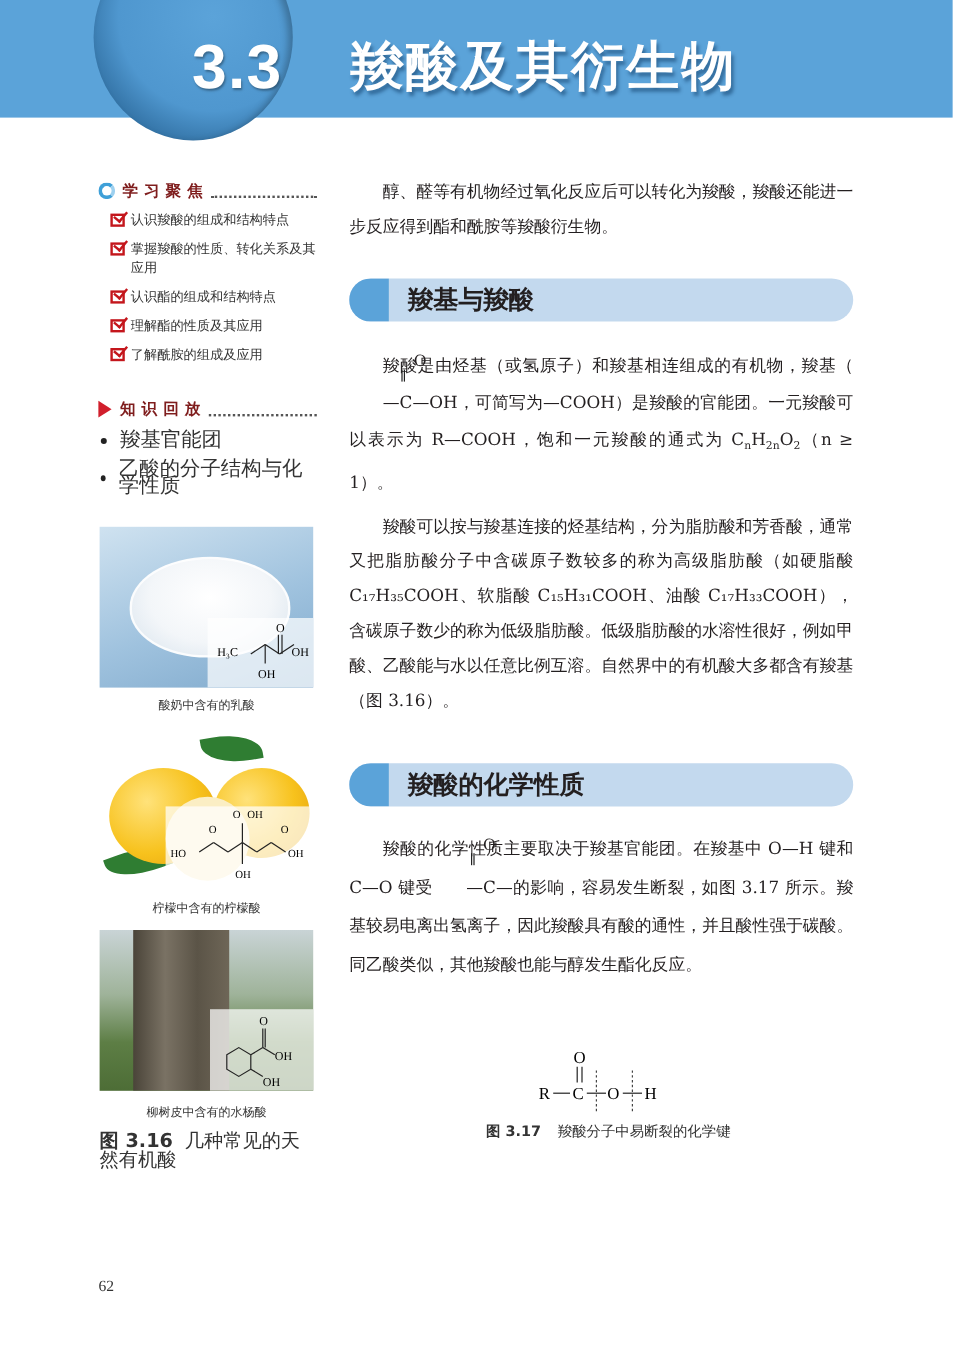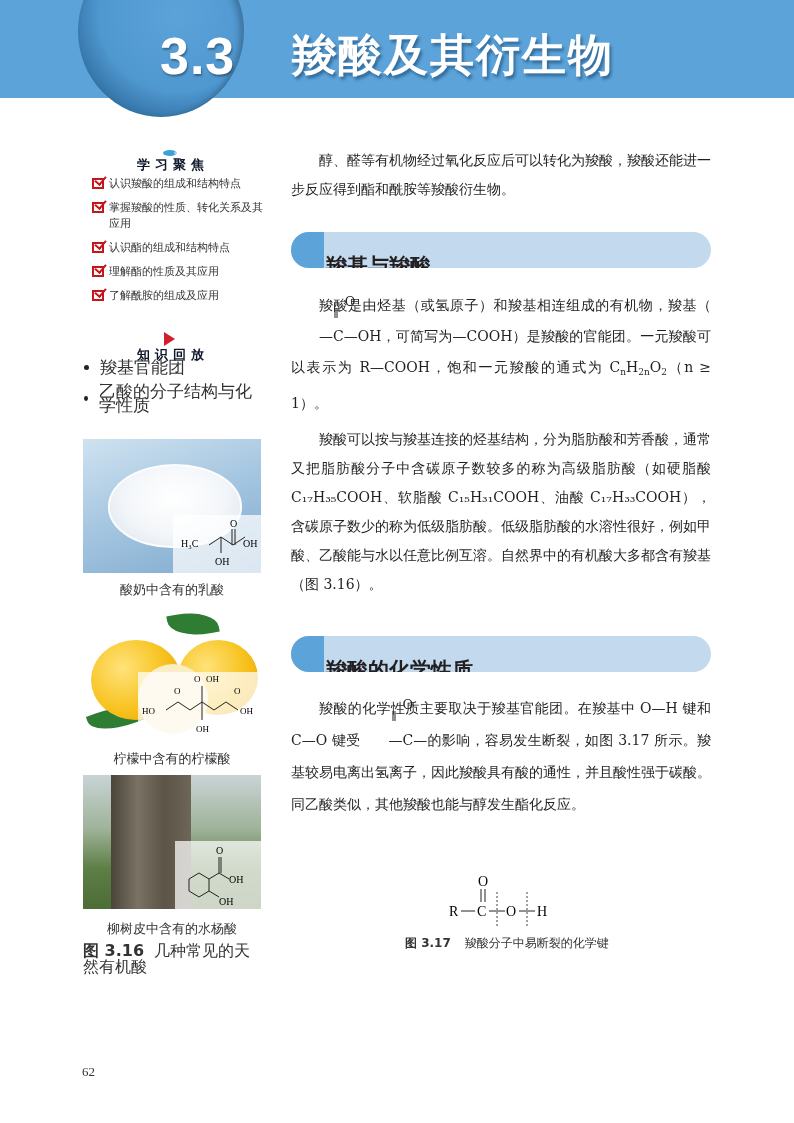--- a/index.html
+++ b/index.html
@@ -9,50 +9,50 @@
   .header-circle { position:absolute; left:78px; top:-55px; width:166px; height:172px; border-radius:50%;
     background:radial-gradient(circle at 60% 40%, #5ba3d9 0%, #4f97cf 55%, #2f6d9f 80%, #214f77 100%);
     box-shadow: -4px 2px 6px rgba(0,0,0,0.25) inset; }
   .chapter-num { position:absolute; left:120px; top:26px; font-family:"Liberation Sans", sans-serif;
     font-weight:bold; font-size:52px; color:#ffffff; text-shadow:1px 2px 2px rgba(0,0,0,0.35); letter-spacing:1px;margin-left:40px; }
   .chapter-title { position:absolute; left:292px; top:26px; font-family:Liberation Serif, serif;
     font-weight:bold; font-size:44px; color:#ffffff; text-shadow:2px 3px 3px rgba(0,40,80,0.45); letter-spacing:2px; }
 
   
   .sidebar { position:absolute; left:82px; top:150px; width:182px; font-family:"DejaVu Sans", sans-serif; }
-  .side-head { display:flex; align-items:center; font-size:13px; font-weight:bold; color:#0f172a; letter-spacing:5px; height:18px;flex-direction:column; }
+  .side-head { display:flex; align-items:center; font-size:13px; font-weight:bold; color:#7f1d1d; letter-spacing:5px; height:18px; }
   .side-head .dots { flex:1; border-bottom:2px dotted #555; margin-left:2px; height:9px; }
   .spiral-icon { width:14px; height:14px; margin-right:6px; border:3px solid #3fa0d8; border-radius:50%; box-sizing:border-box;
     border-right-color:#9dd0ef; }
   .tri-icon { width:0; height:0; border-top:7px solid transparent; border-bottom:7px solid transparent; border-left:11px solid #d11f2c; margin-right:7px; }
   .goal { display:flex; align-items:flex-start; font-size:11px; color:#333; line-height:16px; margin-top:8px;padding-left:10px; }
   .check-icon { width:12px; height:11px; border:2px solid #c4161c; box-sizing:border-box; margin:2px 5px 0 0; flex:none; position:relative; }
   .check-icon::after { content:""; position:absolute; left:1px; top:-4px; width:9px; height:5px; border-left:2px solid #c4161c; border-bottom:2px solid #c4161c; transform:rotate(-50deg); }
   .review { display:flex; align-items:center; font-size:17px; color:#333; margin-top:10px; line-height:14px; }
   .bullet { width:5px; height:5px; border-radius:50%; background:#222; margin:0 11px 0 2px; }
 
   .photo { position:absolute; left:83px; width:178px; overflow:hidden; }
   .photo-yogurt { top:439px; height:134px; background:linear-gradient(160deg,#cfe2f0 0%,#9fc2de 55%,#7fa9cc 100%); }
   .bowl { position:absolute; left:25px; top:25px; width:130px; height:80px; border-radius:50% 50% 48% 48%; background:radial-gradient(ellipse at 50% 40%, #ffffff 0%, #f3f6f9 55%, #d6e2ec 100%); border:2px solid rgba(255,255,255,0.8); }
   .formula-box { position:absolute; right:0; bottom:0; background:rgba(255,255,255,0.72); font-family:"Liberation Serif", serif; font-size:10px; color:#222; }
   .photo-lemon { top:612px; height:126px; background:#ffffff; }
   .lemon { position:absolute; border-radius:50%; background:radial-gradient(circle at 35% 35%, #ffe27a 0%, #f7c21d 55%, #e39d0c 100%); }
   .leaf { position:absolute; background:#2f7d32; border-radius:0 80% 0 80%; }
   .photo-tree { top:775px; height:134px; background:linear-gradient(180deg,#c9d4d6 0%,#9fb39a 40%,#5d7e45 70%,#4d6d36 100%); }
   .trunk { position:absolute; left:28px; top:0; width:80px; height:134px; background:linear-gradient(90deg,#4a4439,#7a7264,#5b5447,#6e6657); }
-  .photo-cap { position:absolute; left:83px; width:178px; text-align:center; font-size:13px; color:#333; font-family:"DejaVu Sans", sans-serif; }
+  .photo-cap { position:absolute; left:83px; width:178px; text-align:center; font-size:10px; color:#333; font-family:"DejaVu Sans", sans-serif; }
   .fig-cap { position:absolute; left:83px; top:943px; width:182px; font-family:"DejaVu Sans", sans-serif; font-size:16px; color:#333; line-height:16px; }
   .fig-cap .fig-no { font-weight:bold; margin-right:10px; }
 
   
   .main { position:absolute; left:291px; width:420px; font-size:14px; line-height:29px; color:#231f20; }
   .para { text-align:justify; text-indent:2em; margin:0; }
   .section-bar { position:absolute; left:291px; width:420px; height:36px; border-radius:18px; background:#c3d9ee; overflow:hidden; }
   .section-bar .cap { position:absolute; left:0; top:0; width:33px; height:36px; background:#5ba3d9; }
-  .section-bar .txt { position:absolute; left:35px; top:4px; font-family:Liberation Mono, monospace; font-weight:bold; font-size:21px; color:#231f20;margin-top:16px; }
+  .section-bar .txt { position:absolute; left:49px; top:4px; font-family:Liberation Mono, monospace; font-weight:bold; font-size:21px; color:#231f20; }
   .sub { font-size:9px; vertical-align:-3px; }
   .struct { position:relative; display:inline-block; }
   .struct .o-top { position:absolute; left:50%; transform:translateX(-50%); top:-26px; font-size:13px; line-height:14px; }
   .struct .dbl { position:absolute; left:50%; transform:translateX(-50%); top:-13px; width:3px; height:10px; border-left:1px solid #222; border-right:1px solid #222; box-sizing:border-box; }
   .diagram { position:absolute; left:445px; top:870px; width:120px; height:60px; font-family:"Liberation Serif", serif; font-size:14px; color:#222; }
   .fig2-cap { position:absolute; left:387px; top:935px; font-family:"DejaVu Sans", sans-serif; font-size:12px; color:#333;padding-left:18px; }
   .fig2-cap .fig-no { font-weight:bold; margin-right:14px; }
   .page-num { position:absolute; left:82px; top:1064px; font-size:13px; color:#333; font-family:"Liberation Serif", serif; }
 </style>
 </head>

